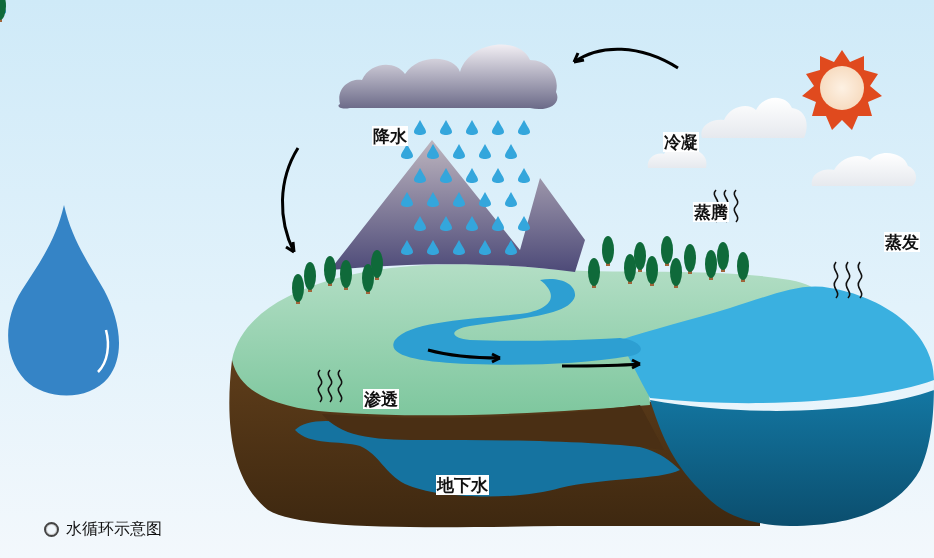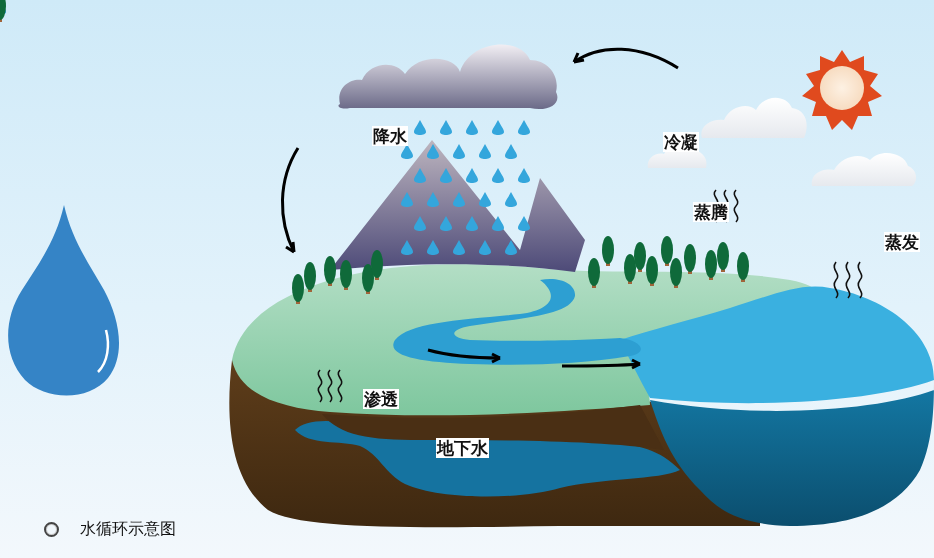--- a/index.html
+++ b/index.html
@@ -8,21 +8,21 @@
       background: linear-gradient(180deg, #cfeaf8 0%, #e2f2fb 55%, #f3f8fc 100%);
       font-family: "DejaVu Sans", "Liberation Sans", sans-serif;
     }
     #scene { position: absolute; left: 0; top: 0; width: 934px; height: 558px; }
     .label {
       position: absolute; background: #ffffff; color: #111;
       font-size: 17px; font-weight: bold; line-height: 20px; padding: 0 1px;
     }
     .caption {
       position: absolute; left: 44px; top: 519px; font-size: 16px; color: #111;
-      display: flex; align-items: center; gap: 21px;
+      display: flex; align-items: center; gap: 7px;
       font-family: "DejaVu Sans", sans-serif;
     }
     .caption .ring {
       width: 11px; height: 11px; border: 2px solid #444; border-radius: 50%;
       box-shadow: inset 0 0 0 1px #ccc; display: inline-block;
     }
   </style>
 </head>
 <body>
 
@@ -180,18 +180,18 @@
     <path d="M330 370 c -6 6, 6 10, 0 16 c -6 6, 6 10, 0 16"></path>
     <path d="M340 370 c -6 6, 6 10, 0 16 c -6 6, 6 10, 0 16"></path>
   </g>
 </svg>
 
 <div class="label" style="left:324px; top:126px;margin-left:48px;">降水</div>
 <div class="label" style="left:663px; top:96px;margin-top:36px;">冷凝</div>
 <div class="label" style="left:648px; top:202px;margin-left:45px;">蒸腾</div>
 <div class="label" style="left:884px; top:232px;">蒸发</div>
 <div class="label" style="left:363px; top:389px;">渗透</div>
-<div class="label" style="left:436px; top:438px;">地下水</div>
+<div class="label" style="left:436px; top:475px;">地下水</div>
 
 <div class="caption">
   <span class="ring"></span>
   <span>水循环示意图</span>
 </div>
 
 </body></html>

